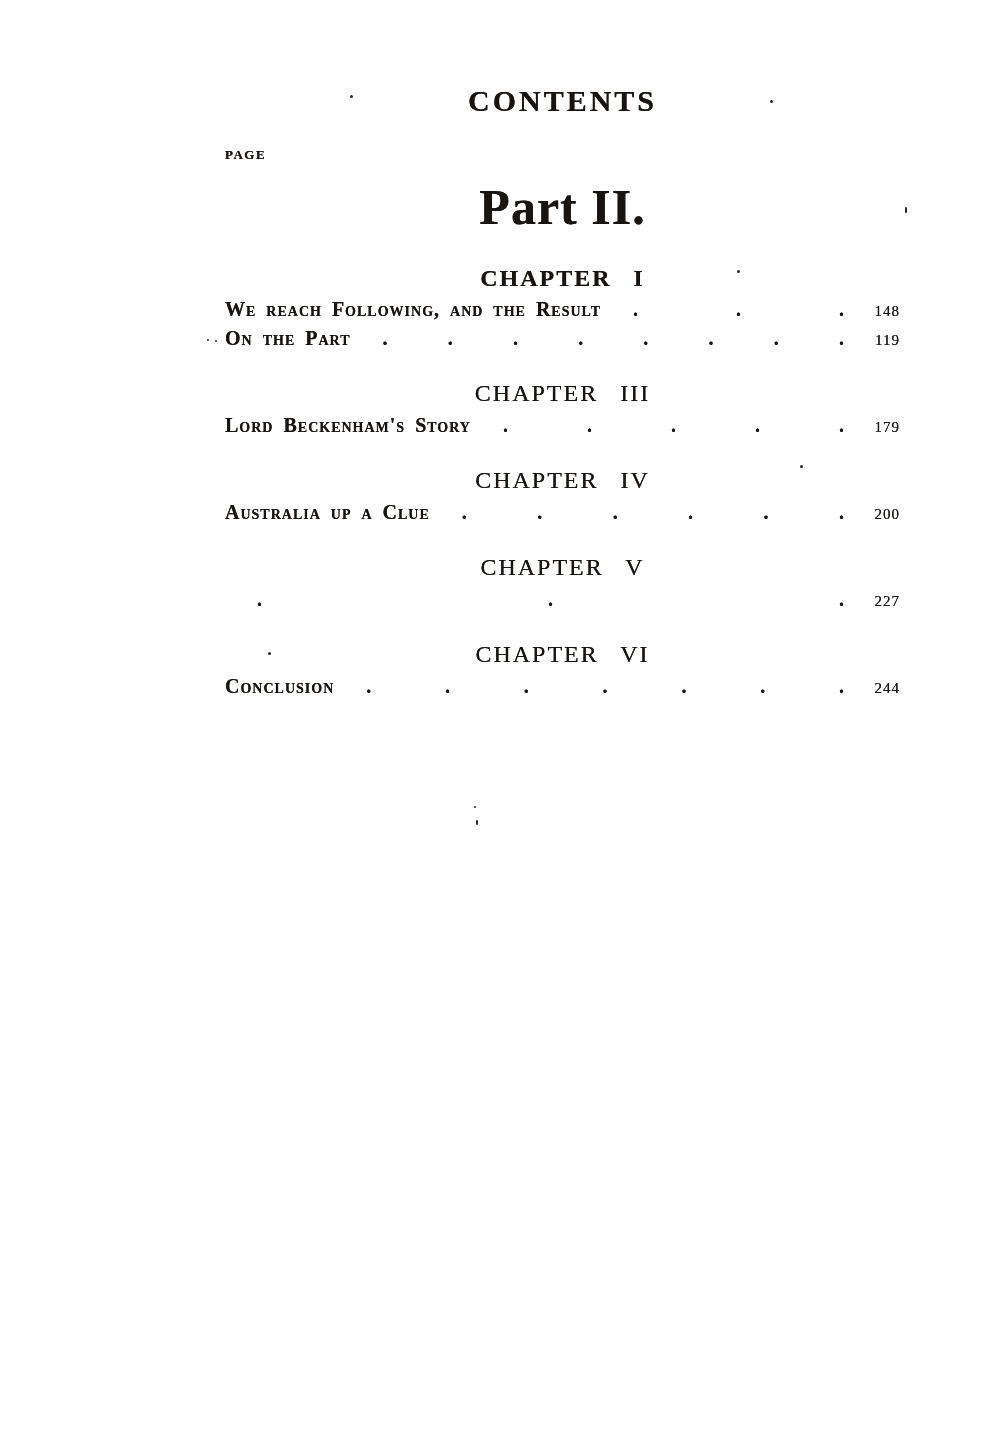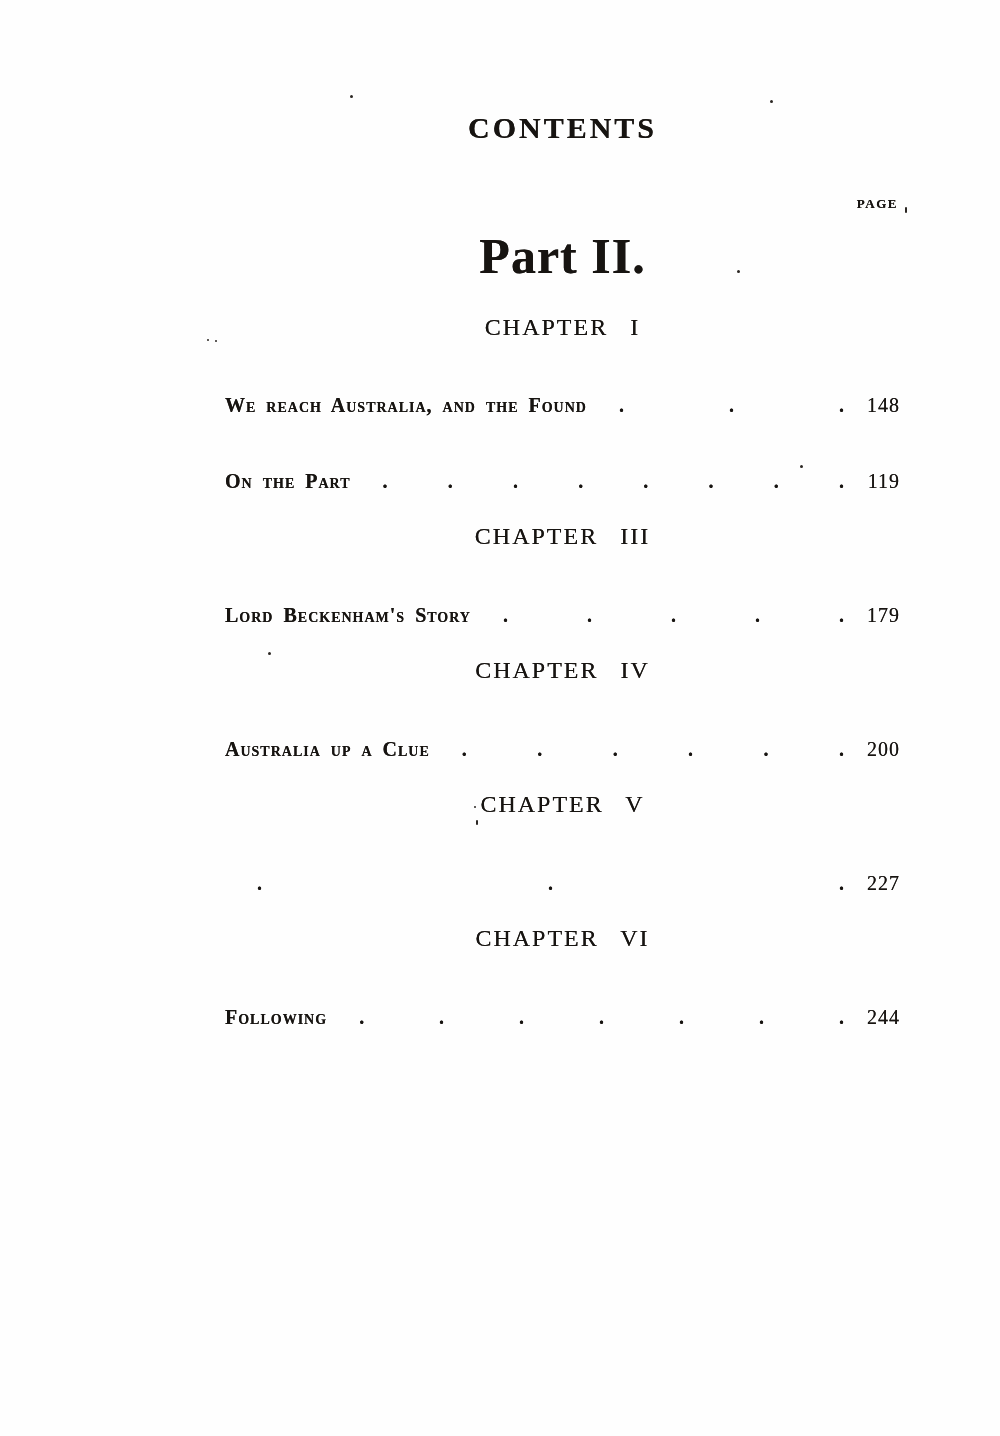--- a/index.html
+++ b/index.html
@@ -21,30 +21,29 @@
     text-shadow: 0 0 0.6px rgba(23,20,17,0.85);
   }
   .content {
     position: absolute;
     left: 225px;
     top: 0;
     width: 675px;
   }
   .contents-title {
     margin: 0;
-    padding-top: 110px;
+    padding-top: 83px;
     text-align: center;
     font-size: 30px;
     line-height: 1.2;
     font-weight: 700;
     letter-spacing: 3px;
   }
   .page-col-label {
-    margin-top: 50px;
-    text-align: right;
+    margin-top: 28px;
     font-size: 13px;
     line-height: 1.2;
     font-weight: 700;
     letter-spacing: 1.5px;
     padding-right: 2px;
   }
   .part-heading {
     margin: 14px 0 0 0;
     text-align: center;
     font-size: 50px;
@@ -56,20 +55,21 @@
     margin: 29px 0 0 0;
     text-align: center;
     font-size: 24px;
     line-height: 1.2;
     font-weight: 400;
     letter-spacing: 2px;
     word-spacing: 14px;
   }
   .chapter:first-of-type .chapter-heading {
     margin-top: 27px;
+    font-weight: bold;
   }
   .entry {
     margin-top: 5px;
     display: flex;
     align-items: baseline;
     font-size: 20px;
     line-height: 1.2;
   }
   .entry-title {
     font-variant: small-caps;
@@ -85,23 +85,22 @@
     padding: 0 16px 0 32px;
   }
   .leader .dot {
     font-weight: 700;
     font-size: 20px;
   }
   .entry-page {
     min-width: 40px;
     text-align: right;
     font-weight: 400;
-    font-size: 20px;
+    font-size: 15px;
     letter-spacing: 1px;
-    margin-top: 47px;
   }
   .speck {
     position: absolute;
     background: #2a2username622;
     background: #2b2723;
     border-radius: 50%;
   }
 </style>
 </head>
 <body>
@@ -112,21 +111,21 @@
 
     <h1 class="contents-title">CONTENTS</h1>
 
     <div class="page-col-label">PAGE</div>
 
     <h2 class="part-heading">Part II.</h2>
 
     <section class="chapter">
       <h3 class="chapter-heading">CHAPTER I</h3>
       <div class="entry">
-        <span class="entry-title">We reach Australia, and the Found</span>
+        <span class="entry-title">We reach Following, and the Result</span>
         <span class="leader">
             <span class="dot">.</span>
             <span class="dot">.</span>
             <span class="dot">.</span>
           </span>
         <span class="entry-page">148</span>
       </div>
     </section>
 
     <section class="chapter">
@@ -185,21 +184,21 @@
             <span class="dot">.</span>
             <span class="dot">.</span>
           </span>
         <span class="entry-page">227</span>
       </div>
     </section>
 
     <section class="chapter">
       <h3 class="chapter-heading">CHAPTER VI</h3>
       <div class="entry">
-        <span class="entry-title">Following</span>
+        <span class="entry-title">Conclusion</span>
         <span class="leader">
             <span class="dot">.</span>
             <span class="dot">.</span>
             <span class="dot">.</span>
             <span class="dot">.</span>
             <span class="dot">.</span>
             <span class="dot">.</span>
             <span class="dot">.</span>
           </span>
         <span class="entry-page">244</span>

